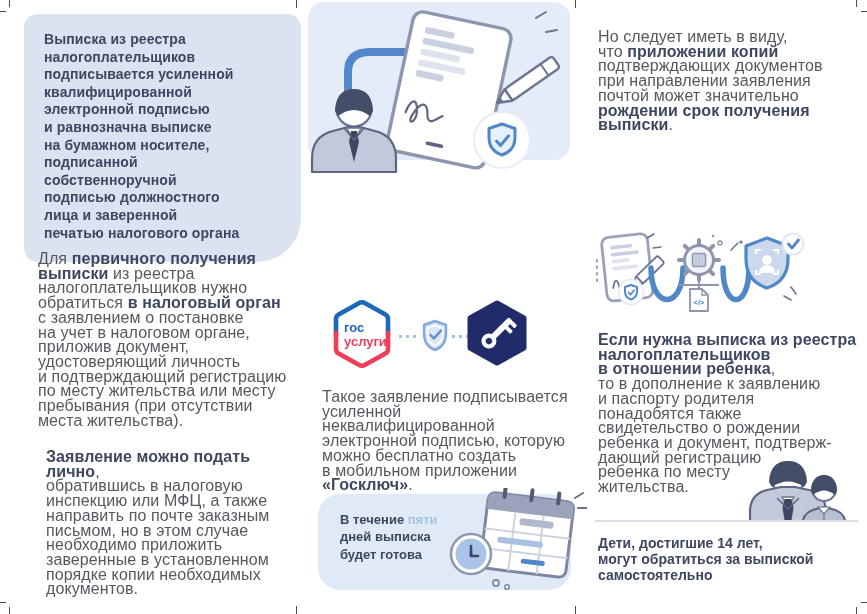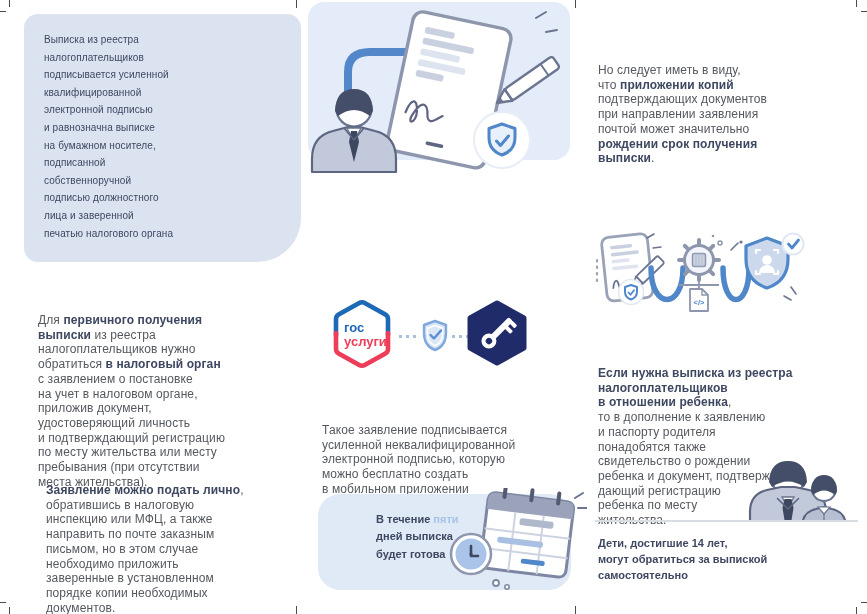--- a/index.html
+++ b/index.html
@@ -1,44 +1,44 @@
 <!DOCTYPE html>
 <html><head>
 <meta charset="utf-8">
 <style>
   html,body{margin:0;padding:0;background:#fff;}
   .page{
     position:relative;width:867px;height:614px;background:#ffffff;overflow:hidden;
     font-family:"Liberation Sans","DejaVu Sans",sans-serif;
   }
   .para{
-    position:absolute;font-size:12px;line-height:14.7px;color:#54585f;
-    white-space:pre-line;letter-spacing:0.1px;margin-top:33px;
+    position:absolute;font-size:16px;line-height:14.7px;color:#54585f;
+    white-space:pre-line;letter-spacing:0.1px;
   }
   .b{font-weight:700;color:#3d4760;}
   .accent{color:#a5c3e6;}
   .intro-box{
     position:absolute;left:24px;top:14px;width:277px;height:248px;background:#dbe3f1;
     border-radius:14px 14px 44px 14px;box-sizing:border-box;padding:17px 20px;
   }
   .intro-text{
-    font-weight:400;font-size:10px;line-height:17.6px;color:#3d4760;white-space:pre-line;letter-spacing:0.1px;
+    font-weight:700;font-size:14px;line-height:17.6px;color:#3d4760;white-space:pre-line;letter-spacing:0.1px;
   }
   .panel-mid{
     position:absolute;left:308px;top:2px;width:262px;height:158px;background:#e3ecf8;border-radius:16px;
   }
   .note-box{
     position:absolute;left:318px;top:494px;width:253px;height:96px;background:#e0e9f6;border-radius:22px;
   }
   .note-text{
-    position:absolute;left:340px;top:511px;font-weight:700;font-size:11px;line-height:17.4px;
-    color:#3d4760;white-space:pre-line;margin-left:36px;
+    position:absolute;left:340px;top:511px;font-weight:700;font-size:13px;line-height:17.4px;
+    color:#3d4760;white-space:pre-line;
   }
   .bold-para{
-    position:absolute;font-weight:700;font-size:11px;line-height:16px;color:#3d4760;white-space:pre-line;
+    position:absolute;font-weight:700;font-size:14px;line-height:16px;color:#3d4760;white-space:pre-line;
   }
   .divider{position:absolute;left:595px;top:520px;width:263px;height:2px;background:#d9dde4;}
   .dots{position:absolute;height:0;border-top:3px dotted #a9c0e0;}
   .mark-v{position:absolute;width:1px;background:#4b4b4b;}
   .mark-h{position:absolute;height:1px;background:#4b4b4b;}
   svg{position:absolute;display:block;}
   svg text{font-family:"Liberation Sans","DejaVu Sans",sans-serif;}
 </style>
 </head>
 <body>
@@ -65,21 +65,21 @@
 квалифицированной
 электронной подписью
 и равнозначна выписке
 на бумажном носителе,
 подписанной
 собственноручной
 подписью должностного
 лица и заверенной
 печатью налогового органа</div>
   </div>
-  <div class="para" style="left:38px;top:280px;width:262px"><span>Для </span><span class="b">первичного получения
+  <div class="para" style="left:38px;top:252px;width:262px"><span>Для </span><span class="b">первичного получения
 выписки</span><span> из реестра
 налогоплательщиков нужно
 обратиться </span><span class="b">в налоговый орган</span><span>
 с заявлением о постановке
 на учет в налоговом органе,
 приложив документ,
 удостоверяющий личность
 и подтверждающий регистрацию
 по месту жительства или месту
 пребывания (при отсутствии

